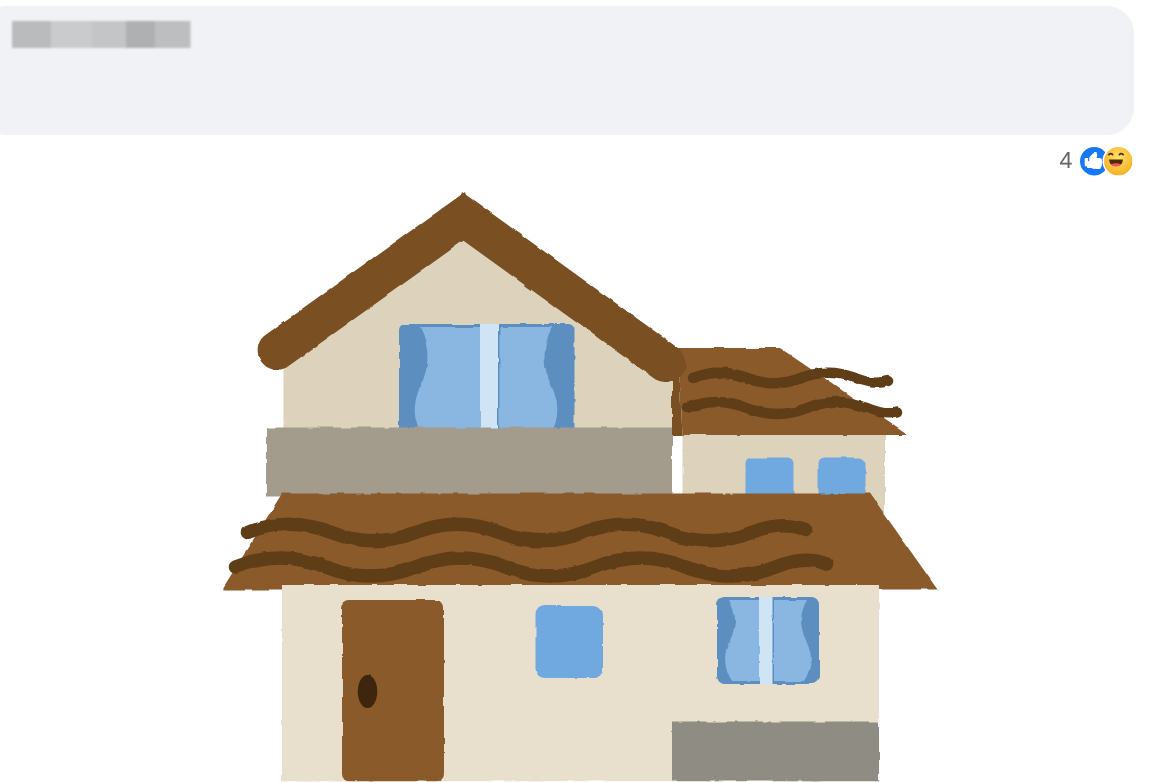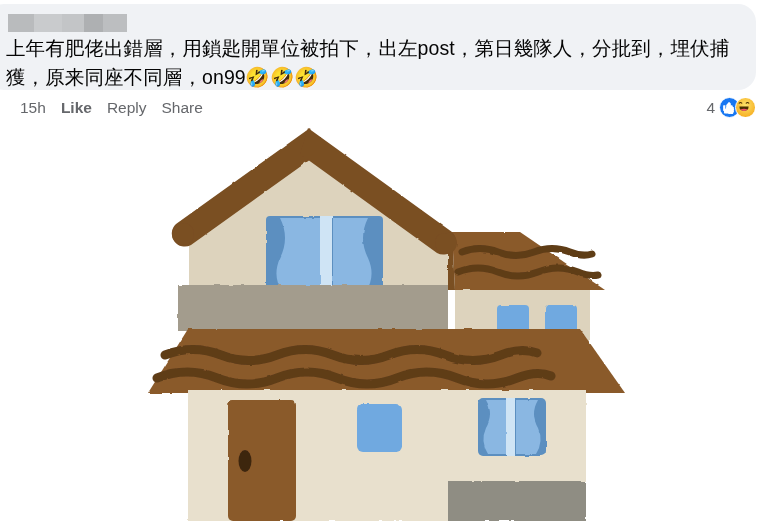--- a/index.html
+++ b/index.html
@@ -230,29 +230,22 @@
       <rect x="448" y="481" width="138" height="40" fill="#8f8d83"></rect>
 
     </g>
   </svg>
 </div>
 
 <div id="comment-block">
 
   <div id="comment-bubble">
     <div id="redacted-username"></div>
-    <div id="comment-text">上年有肥佬出錯層，用鎖匙開單位被拍下，出左post，第日幾隊人，分批到，埋伏捕獲，原来同座不同層，on99🤣🤣🤣</div>
   </div>
 
-  <div id="action-row">
-    <span id="timestamp-label" class="act">15h</span>
-    <span class="act bold">Like</span>
-    <span class="act">Reply</span>
-    <span class="act">Share</span>
-  </div>
 
   <div id="reaction-badge">
     <span id="reaction-count">4</span>
     <span class="reaction-pill">
       <span class="reaction-icon like">
         <svg class="thumb-svg" width="12" height="12" viewBox="0 0 16 16" xmlns="http://www.w3.org/2000/svg">
           <path d="M6.2 14.5h5.1c.7 0 1.3-.4 1.5-1l1.3-3.4c.1-.2.1-.4.1-.5V8.3c0-.7-.6-1.3-1.3-1.3H9.6l.5-2.6c.1-.4 0-.8-.3-1.1l-.6-.6-3.6 4v7.8zM2.2 7h2.3v7.5H2.2c-.4 0-.7-.3-.7-.7V7.7c0-.4.3-.7.7-.7z" fill="#ffffff"></path>
         </svg>
       </span>
       <span class="reaction-icon haha">

